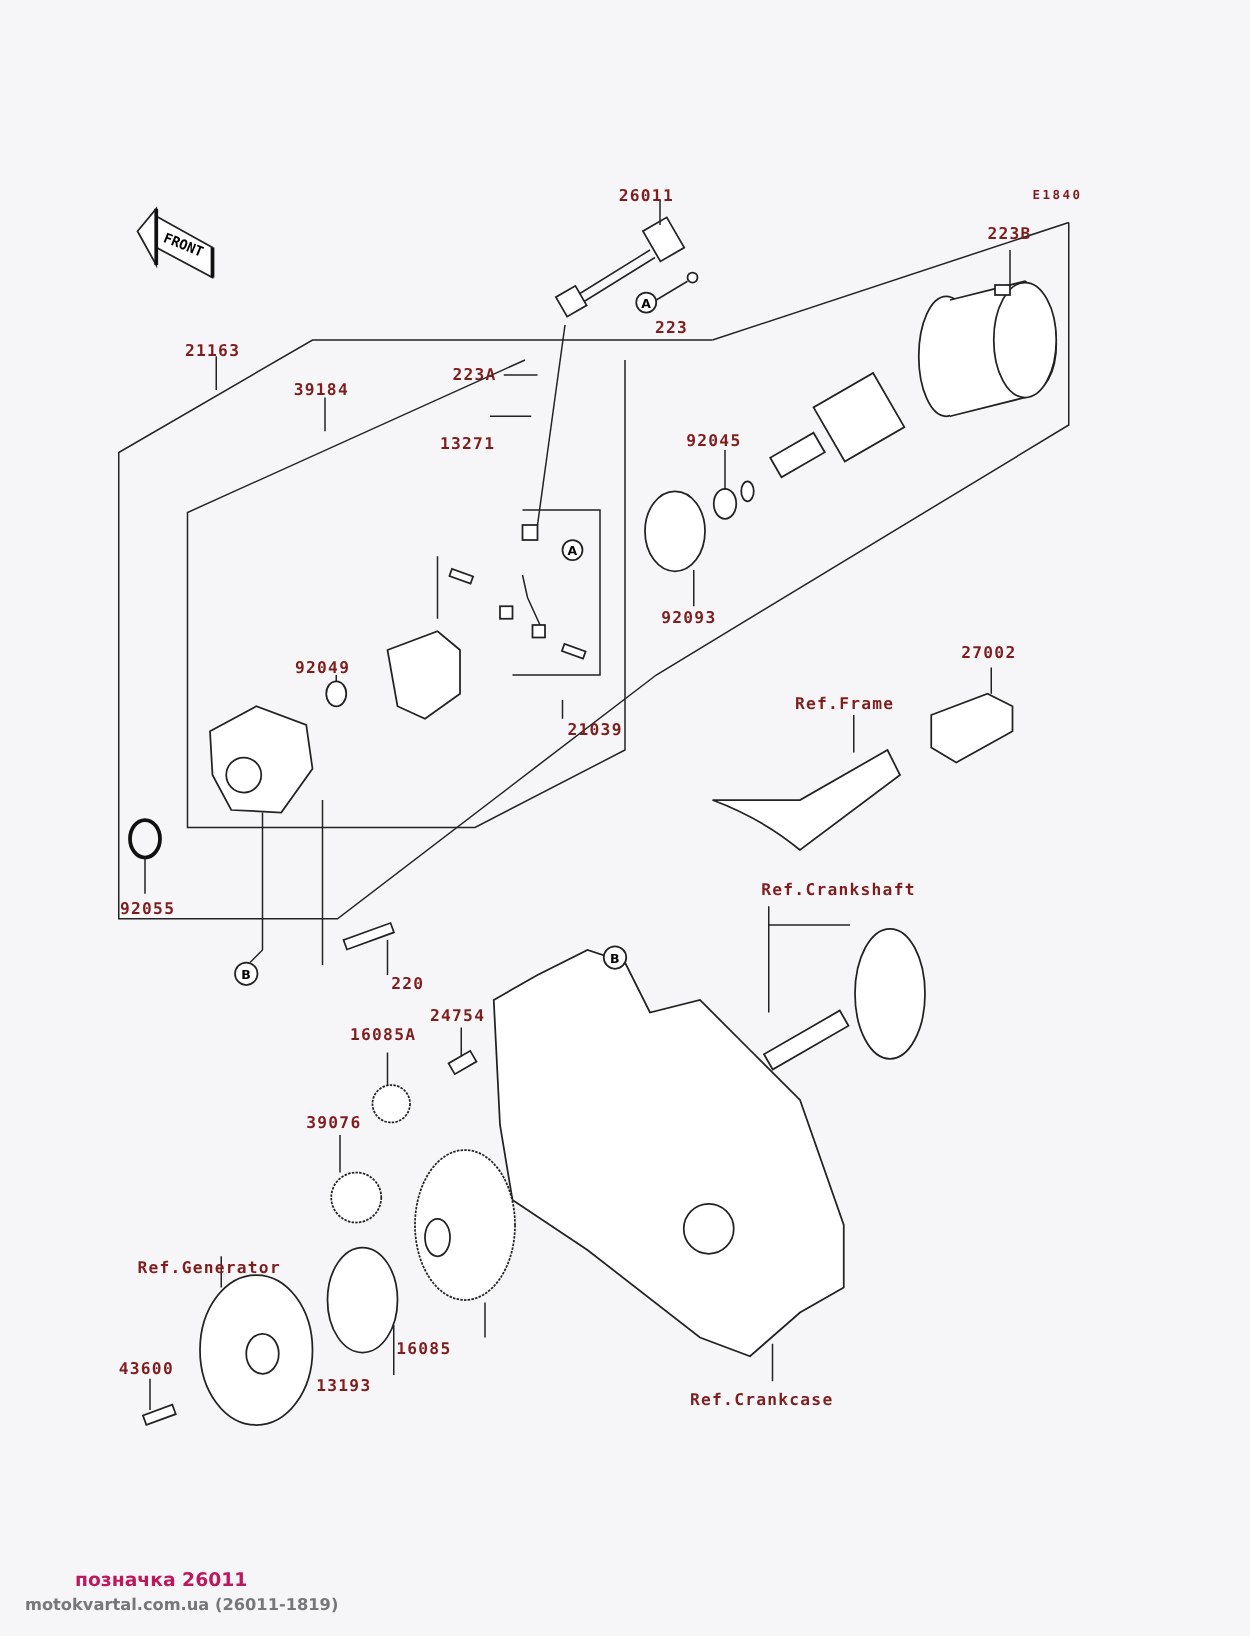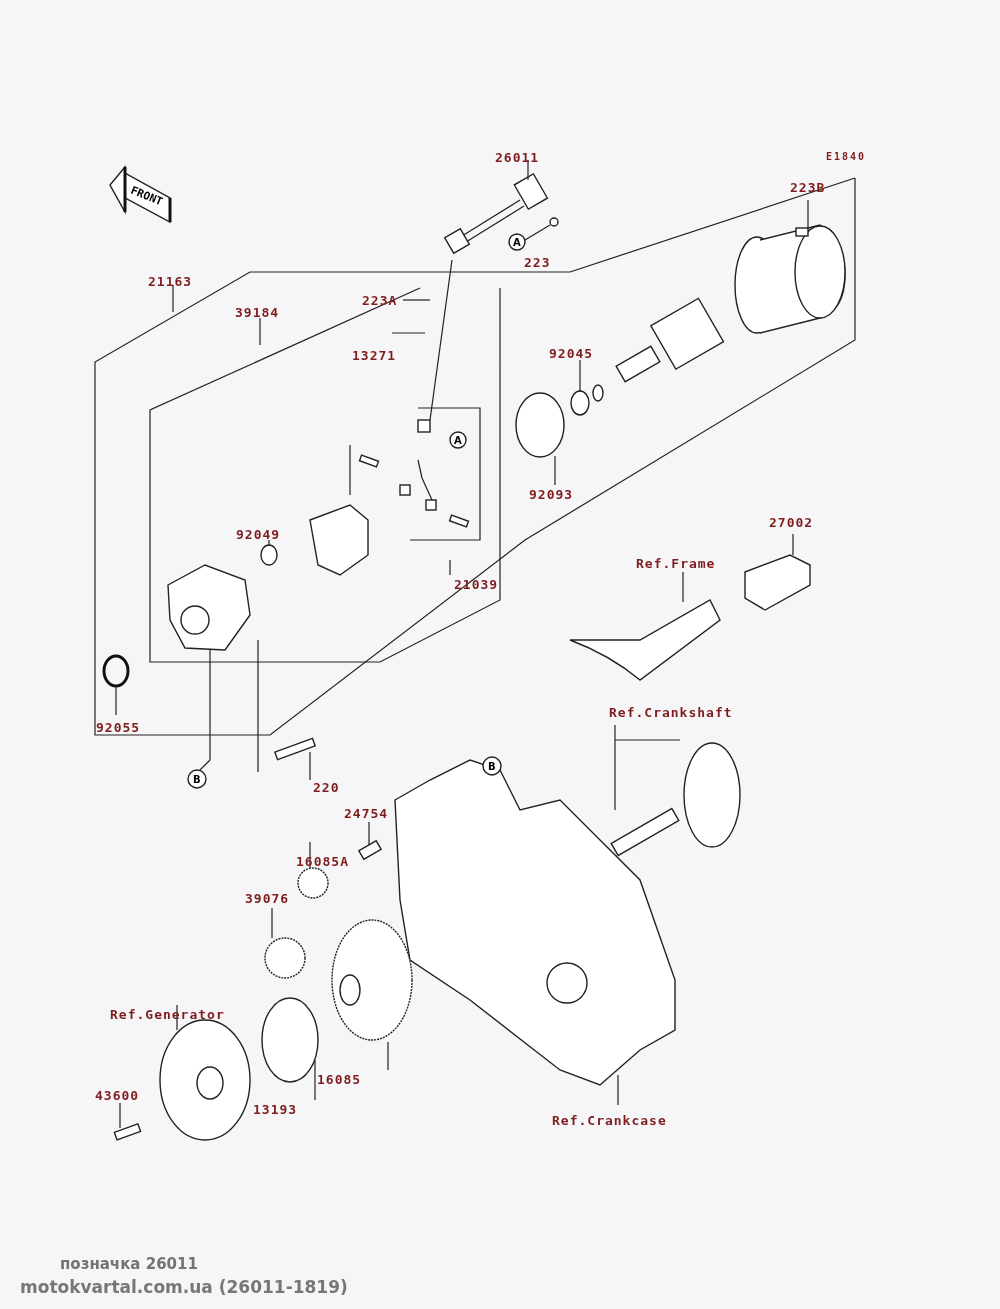--- a/index.html
+++ b/index.html
@@ -1,21 +1,21 @@
 <!DOCTYPE html>
 <html><head>
   <meta charset="utf-8">
   <style>
     html, body { margin:0; padding:0; background:#f6f6f8; }
     body { width:1000px; height:1309px; position:relative; overflow:hidden; font-family:"DejaVu Sans Mono","Liberation Mono",monospace; }
     #diagram { position:absolute; left:0; top:0; width:1000px; height:1309px; }
     .lbl { position:absolute; font-family:"DejaVu Sans Mono","Liberation Mono",monospace; font-size:13px; font-weight:bold; color:#7f1d1d; letter-spacing:1px; white-space:nowrap; }
     .code { font-size:10px; letter-spacing:2px; }
-    .caption1 { position:absolute; left:60px; top:1255px; font-family:"DejaVu Sans","Liberation Sans",sans-serif; font-weight:bold; font-size:15px; color:#737373; }
-    .caption2 { position:absolute; left:20px; top:1277px; font-family:"DejaVu Sans","Liberation Sans",sans-serif; font-weight:bold; font-size:17px; color:#777; }
+    .caption1 { position:absolute; left:60px; top:1255px; font-family:"DejaVu Sans","Liberation Sans",sans-serif; font-weight:bold; font-size:15px; color:#be185d; }
+    .caption2 { position:absolute; left:20px; top:1277px; font-family:"DejaVu Sans","Liberation Sans",sans-serif; font-weight:bold; font-size:13px; color:#777; }
     svg .ln { stroke:#222; stroke-width:1.2; fill:none; }
     svg .part { stroke:#222; stroke-width:1.4; fill:#fff; }
     svg .thick { stroke:#111; stroke-width:3; fill:none; }
   </style>
 </head>
 <body>
 
 <svg id="diagram" viewBox="0 0 1000 1309" xmlns="http://www.w3.org/2000/svg">
 
   <g>
@@ -144,21 +144,21 @@
 <div class="lbl" style="left:549px;top:346px;">92045</div>
 <div class="lbl" style="left:529px;top:487px;">92093</div>
 <div class="lbl" style="left:236px;top:527px;">92049</div>
 <div class="lbl" style="left:769px;top:515px;">27002</div>
 <div class="lbl" style="left:636px;top:556px;">Ref.Frame</div>
 <div class="lbl" style="left:422px;top:577px;margin-left:32px;">21039</div>
 <div class="lbl" style="left:587px;top:705px;margin-left:22px;">Ref.Crankshaft</div>
 <div class="lbl" style="left:96px;top:720px;">92055</div>
 <div class="lbl" style="left:313px;top:780px;">220</div>
 <div class="lbl" style="left:344px;top:806px;">24754</div>
-<div class="lbl" style="left:296px;top:821px;margin-top:33px;">16085A</div>
+<div class="lbl" style="left:280px;top:821px;">16085A</div>
 <div class="lbl" style="left:245px;top:891px;">39076</div>
 <div class="lbl" style="left:110px;top:1007px;">Ref.Generator</div>
 <div class="lbl" style="left:95px;top:1088px;">43600</div>
 <div class="lbl" style="left:317px;top:1072px;">16085</div>
 <div class="lbl" style="left:253px;top:1102px;">13193</div>
 <div class="lbl" style="left:552px;top:1113px;">Ref.Crankcase</div>
 
 <div class="caption1">позначка 26011</div>
 <div class="caption2">motokvartal.com.ua (26011-1819)</div>
 

